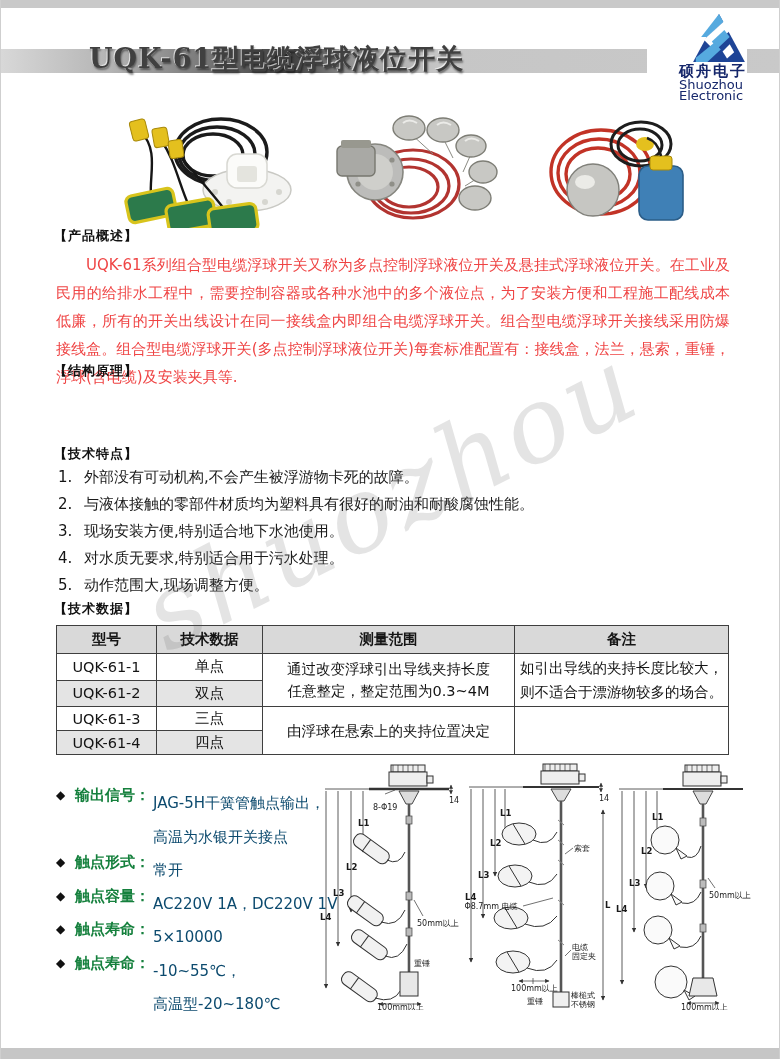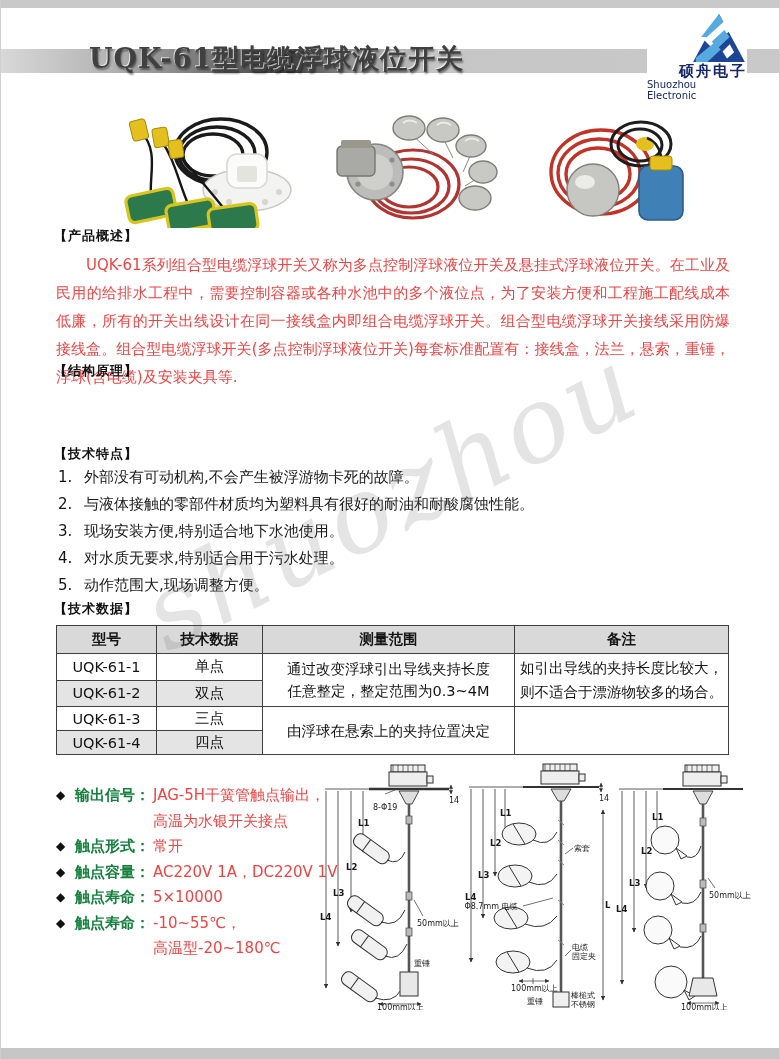--- a/index.html
+++ b/index.html
@@ -20,21 +20,21 @@
     position:absolute;top:41px;left:88px;z-index:3;
     font-family:"DejaVu Serif",serif;font-weight:bold;font-size:27px;letter-spacing:1px;color:#404040;
     text-shadow:-1px -1px 0 rgba(255,255,255,.65),1px 2px 2px rgba(0,0,0,.45);
     white-space:nowrap;
   }
   .logo-box{
     position:absolute;top:13px;left:646px;width:100px;height:92px;background:#fff;z-index:4;
     display:flex;flex-direction:column;align-items:flex-end;justify-content:flex-start;
   }
   .logo-name{font-size:15px;font-weight:bold;color:#16276b;letter-spacing:2px;line-height:16px;}
-  .logo-name-en{font-size:10px;color:#16276b;line-height:11px;}
+  .logo-name-en{font-size:13px;color:#16276b;line-height:11px;margin-left:32px;}
 
   
   .photo{position:absolute;top:110px;}
   .photo1{left:108px;} .photo2{left:312px;} .photo3{left:518px;}
 
   
   .sec-heading{position:absolute;left:53px;font-size:13px;font-weight:bold;color:#111;letter-spacing:1px;}
   .body-text{
     position:absolute;left:55px;width:674px;font-size:15px;line-height:28px;
     text-align:justify;text-indent:2em;color:#ef4444;
@@ -58,21 +58,21 @@
   .spec-table td{height:24px;}
   .alt-bg{background:#e4e4e4;}
   .range-cell{line-height:22px;}
   .remark-cell{vertical-align:top;line-height:24px;padding-top:4px;}
 
   
   .specs{position:absolute;left:55px;top:783px;width:268px;font-size:15px;}
   .spec-row{display:grid;grid-template-columns:19px 78px 1fr;line-height:25.5px;white-space:nowrap;}
   .spec-bullet{font-size:12px;color:#111;}
   .spec-label{font-weight:bold;color:#15803d;}
-  .spec-value{color:#ef4444;}
+  .spec-value{color:#0c4a6e;margin-top:8px;}
 
   
   .diagram{position:absolute;top:760px;}
   .dg1{left:316px;} .dg2{left:462px;} .dg3{left:612px;}
   .diagram svg text{font-size:8px;fill:#1a1a1a;font-family:"DejaVu Sans",sans-serif;}
   .diagram svg .dimlabel{font-size:8.5px;font-weight:bold;}
 </style>
 </head>
 <body>
 

